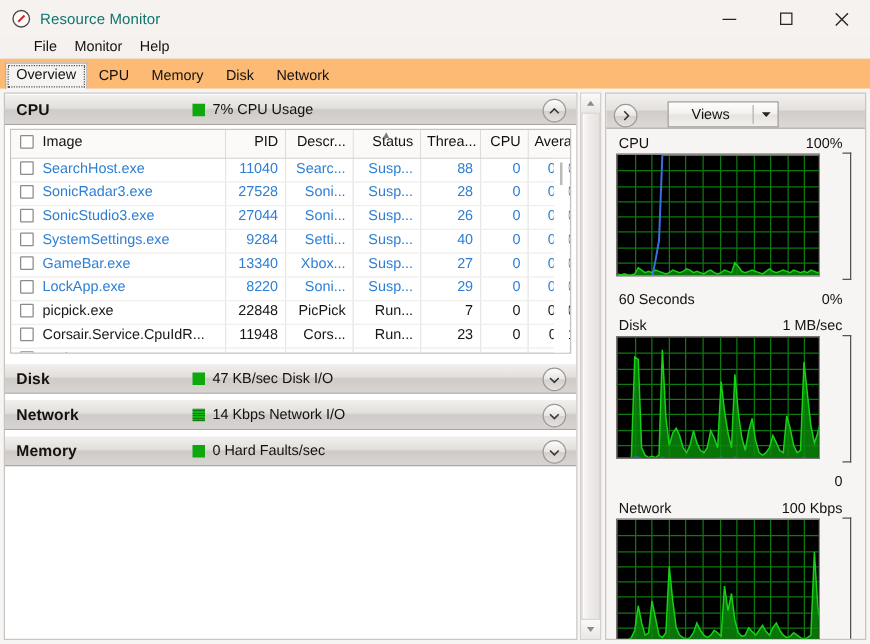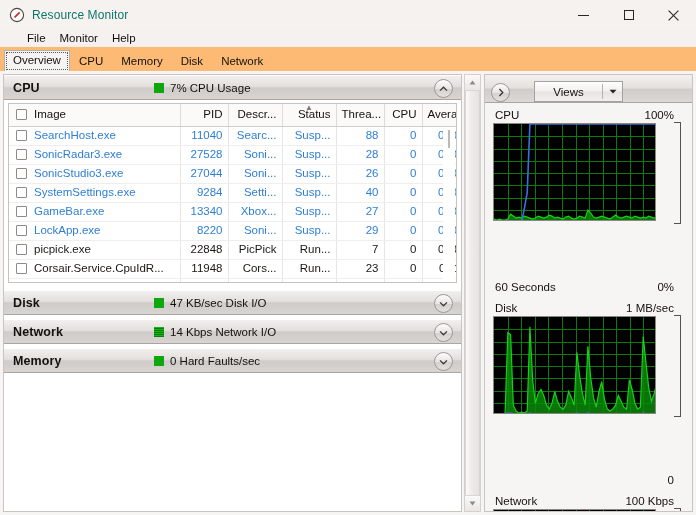--- a/index.html
+++ b/index.html
@@ -257,21 +257,21 @@
 
   
   #graphs { position: relative; padding: 5px 8px 0 8px; }
   .graph-block { margin-bottom: 6px; position: relative; }
   .graph-labels {
     display: flex; justify-content: space-between;
     font-size: 11.5px; color: #14110f;
     padding: 0 10px 1px 2px;
     line-height: 14px;
   }
-  .graph-labels.bottom { padding-top: 12px; margin-top: 47px; }
+  .graph-labels.bottom { padding-top: 12px; }
   .plot {
     width: 163px; height: 98px;
     background: #000000;
     border: 1px solid #8a8683;
     position: relative;
     overflow: hidden;
   }
   .plot svg { display: block; position: absolute; left: 0; top: 0; }
   
   .bracket {

